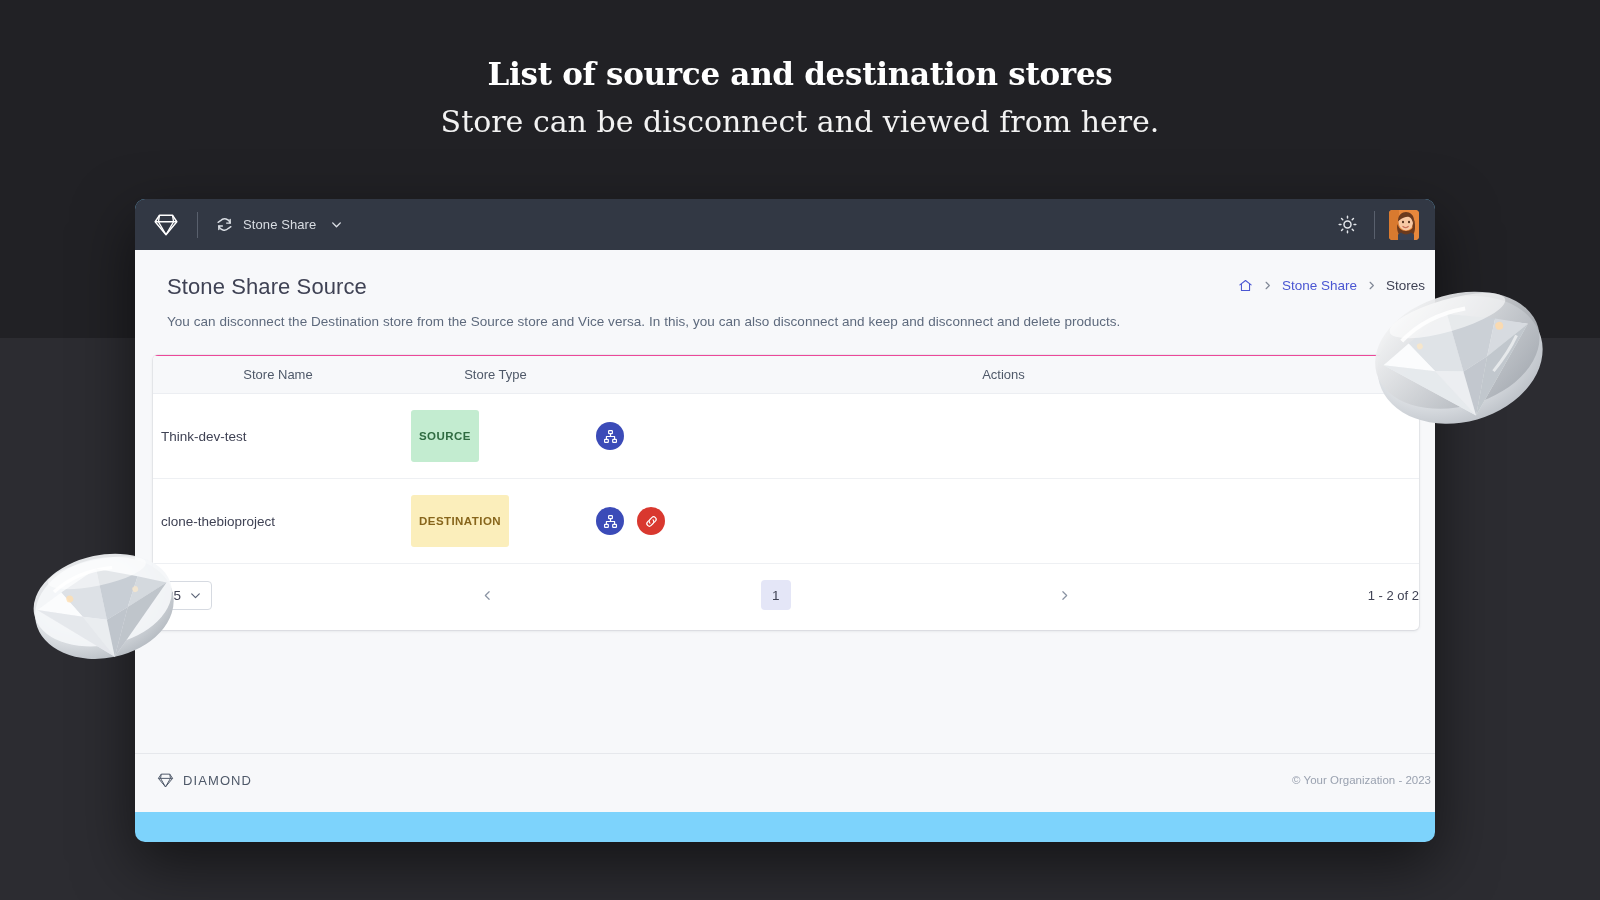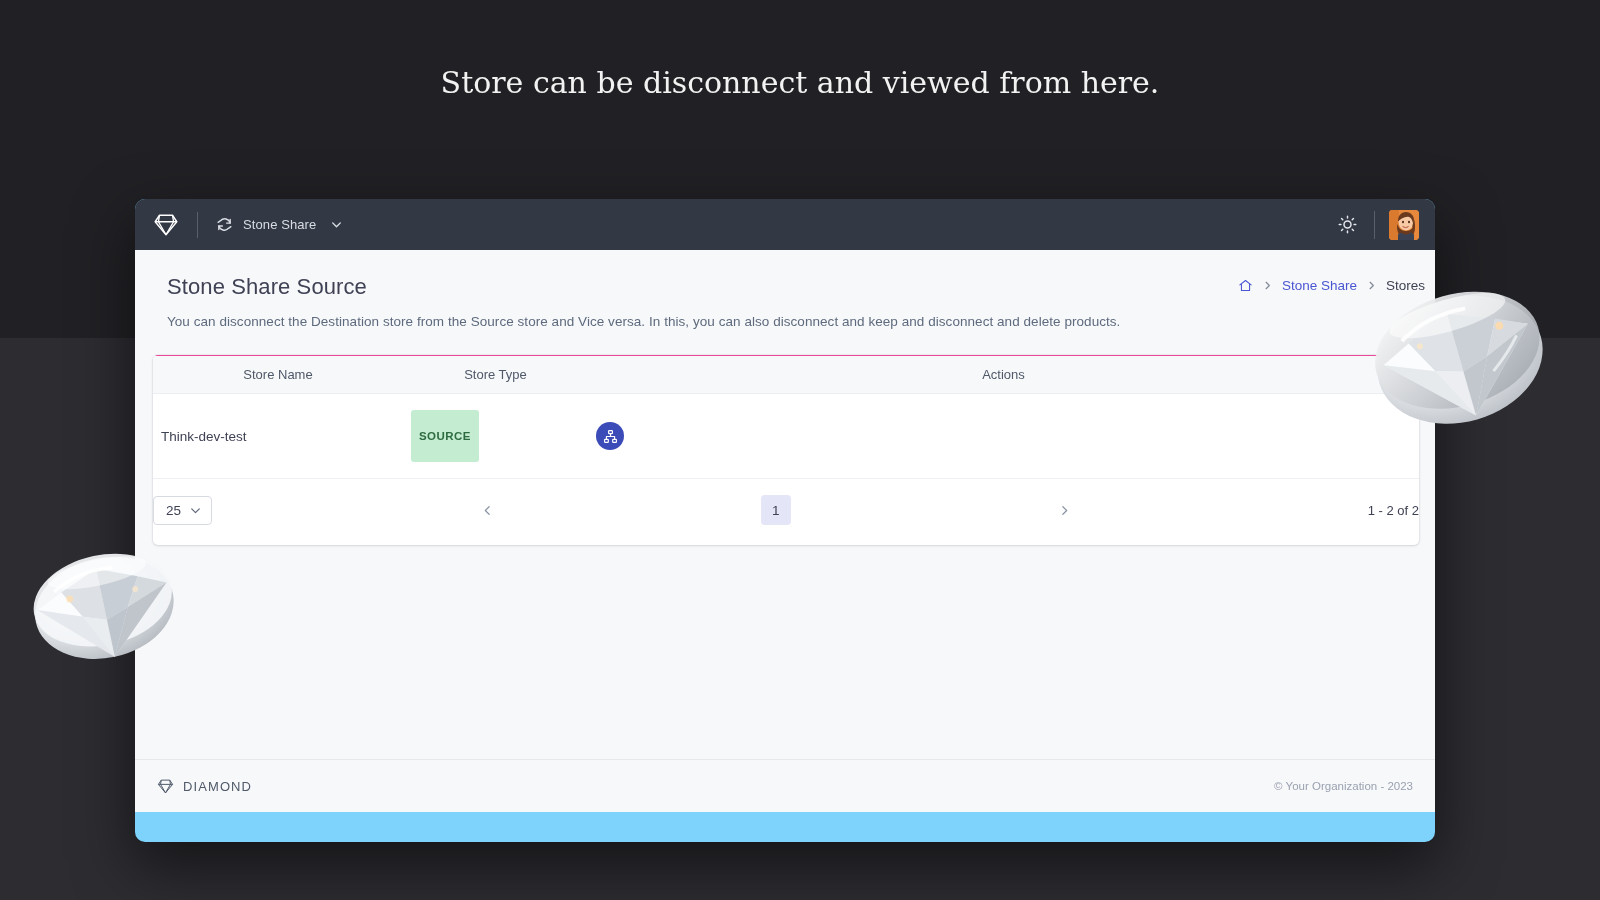--- a/index.html
+++ b/index.html
@@ -266,28 +266,28 @@
   .pg-arrow.next { margin-left: 8px; }
   .pg-range {
     font-size: 13px;
     color: #3f4254;
     margin-left: 38px;
   }
 
   
   .app-footer {
     position: absolute;
-    left: 0; bottom: 0;
+    left: 0; bottom: 6px;
     width: 1300px;
     height: 53px;
     border-top: 1px solid #e6e8ec;
     background: #f7f8fa;
     display: flex;
     align-items: center;
-    padding: 0 22px 0 22px;
+    padding: 0 4px 0 22px;
     gap: 32px;
   }
   .footer-brand {
     display: flex;
     align-items: center;
     gap: 9px;
   }
   .footer-logo { width: 17px; height: 17px; display: block; }
   .footer-name {
     font-size: 13px;
@@ -305,20 +305,21 @@
   .diamond-right { left: 1368px; top: 268px; width: 182px; height: 176px; }
   .diamond-left  { left: 28px;  top: 536px; width: 152px; height: 138px; }
 </style>
 </head>
 <body>
 
 <div class="backdrop-top"></div>
 <div class="backdrop-bottom"></div>
 
 <div class="headline-wrap">
+  <div class="headline-title">List of source and destination stores</div>
   <div class="headline-sub">Store can be disconnect and viewed from here.</div>
 </div>
 
 <div class="app-window">
 
   <div class="topbar">
     <div class="topbar-left">
       <span class="brand-logo-wrap">
         <svg class="brand-logo" viewBox="0 0 24 24" fill="none" stroke="#ffffff" stroke-width="1.3" stroke-linejoin="round">
           <path d="M6 3h12l4 6-10 12L2 9z"></path>
@@ -421,20 +422,44 @@
                     <rect x="9" y="2.5" width="6" height="5" rx="1"></rect>
                     <rect x="2.5" y="16.5" width="6" height="5" rx="1"></rect>
                     <rect x="15.5" y="16.5" width="6" height="5" rx="1"></rect>
                     <path d="M12 7.5v4.5M5.5 16.5V12h13v4.5"></path>
                   </svg>
                 </button>
               </div>
             </td>
           </tr>
 
+          <tr>
+            <td class="col-name">clone-thebioproject</td>
+            <td>
+              <span class="badge badge-destination">DESTINATION</span>
+            </td>
+            <td>
+              <div class="actions-cell">
+                <button class="act-btn act-view">
+                  <svg width="15" height="15" viewBox="0 0 24 24" fill="none" stroke="#ffffff" stroke-width="1.9" stroke-linecap="round" stroke-linejoin="round">
+                    <rect x="9" y="2.5" width="6" height="5" rx="1"></rect>
+                    <rect x="2.5" y="16.5" width="6" height="5" rx="1"></rect>
+                    <rect x="15.5" y="16.5" width="6" height="5" rx="1"></rect>
+                    <path d="M12 7.5v4.5M5.5 16.5V12h13v4.5"></path>
+                  </svg>
+                </button>
+                <button class="act-btn act-disconnect">
+                  <svg width="15" height="15" viewBox="0 0 24 24" fill="none" stroke="#ffffff" stroke-width="1.9" stroke-linecap="round" stroke-linejoin="round">
+                    <path d="M9.5 14.5a4 4 0 0 1 0-5.7l3-3a4 4 0 0 1 5.7 5.7l-1.4 1.4"></path>
+                    <path d="M14.5 9.5a4 4 0 0 1 0 5.7l-3 3a4 4 0 0 1-5.7-5.7l1.4-1.4"></path>
+                  </svg>
+                </button>
+              </div>
+            </td>
+          </tr>
 
         </tbody>
       </table>
 
       <div class="pagination">
         <div class="page-size">
           <span>25</span>
           <span>
             <svg width="13" height="13" viewBox="0 0 24 24" fill="none" stroke="#5b6476" stroke-width="2.2" stroke-linecap="round" stroke-linejoin="round">
               <polyline points="5 9 12 16 19 9"></polyline>

